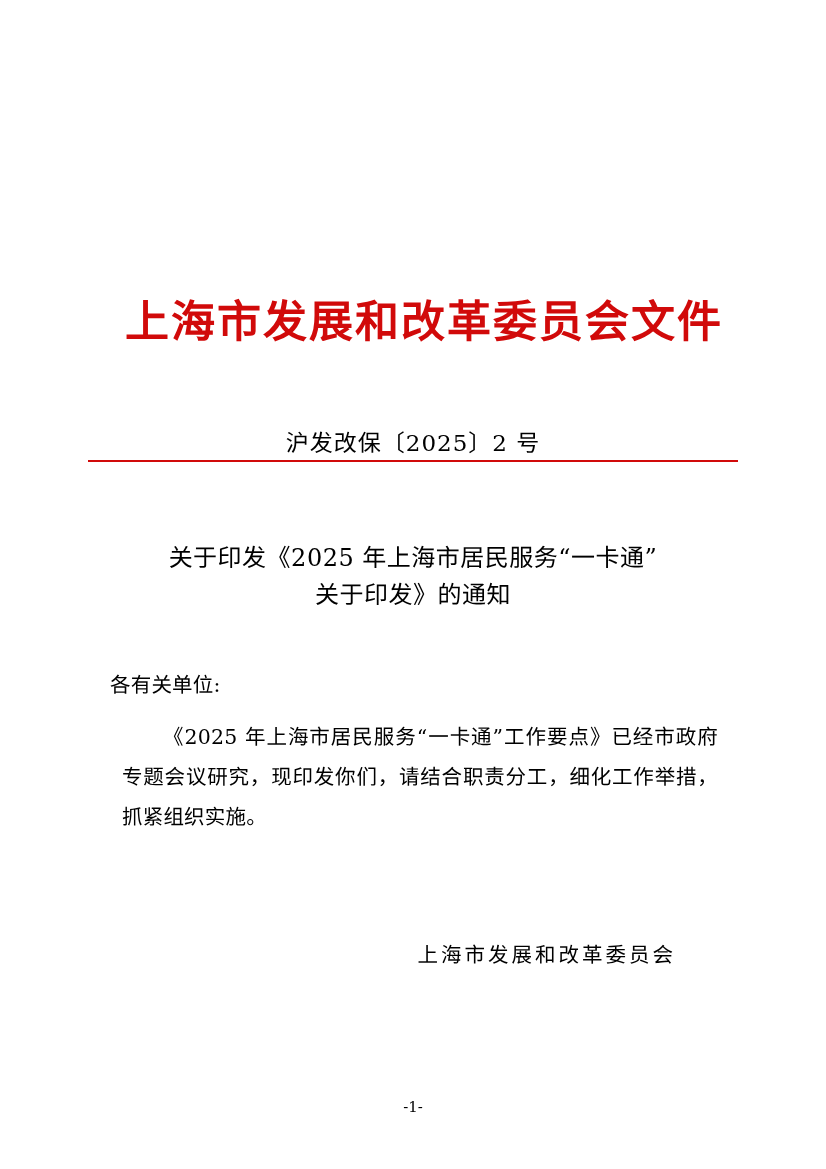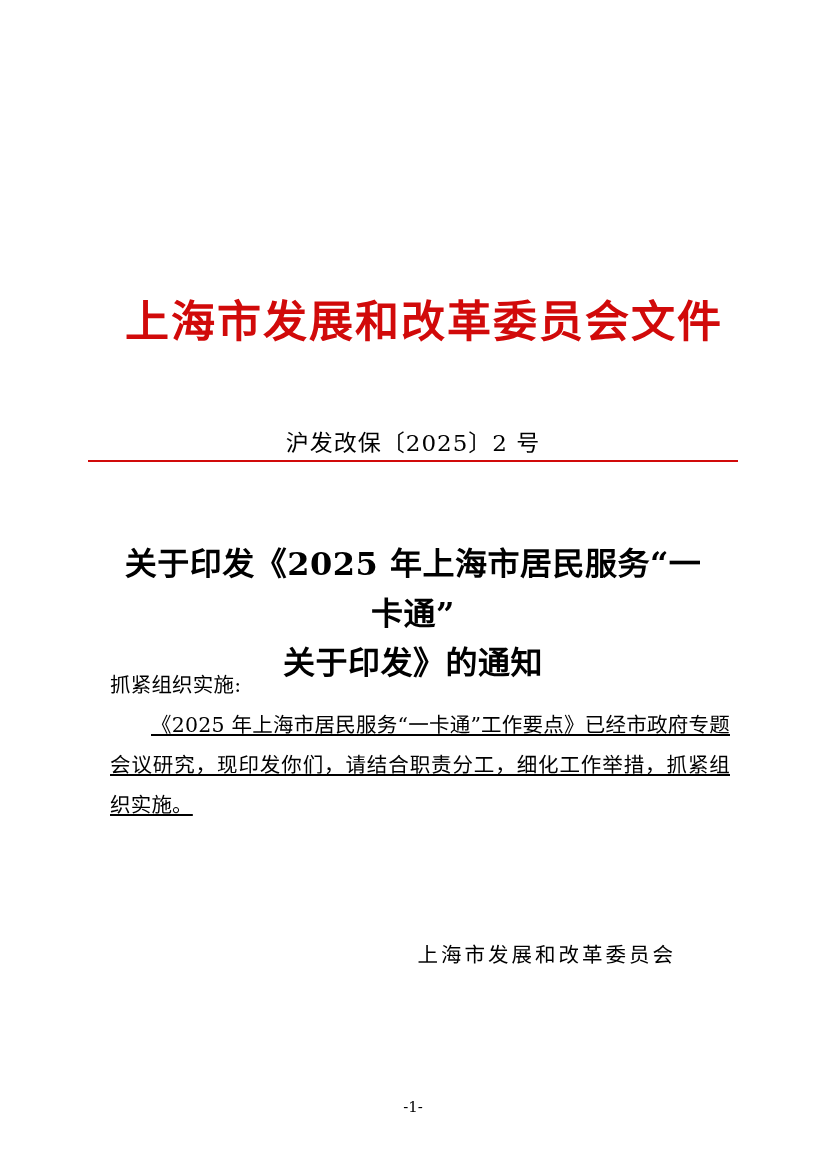--- a/index.html
+++ b/index.html
@@ -58,43 +58,42 @@
     height: 2px;
     background: #d10a0a;
   }
   
   .doc-title {
     position: absolute;
     left: 110px;
     right: 110px;
     top: 540px;
     text-align: center;
-    font-size: 32px;
-    font-weight: bold;
+    font-size: 24px;
+    font-weight: normal;
     line-height: 1.55;
     letter-spacing: 0.5px;
   }
   
   .body-block {
     position: absolute;
     left: 110px;
     right: 96px;
     top: 666px;
     font-size: 20.5px;
     line-height: 1.95;
     letter-spacing: 0.2px;
     text-align: justify;
   }
   .salutation {
     margin: 0 0 0 0;
   }
   .para {
-    margin: 0;
+    margin: 12px;
     text-indent: 2em;
-    text-decoration: underline;
   }
   
   .signature {
     position: absolute;
     right: 150px;
     top: 935px;
     text-align: left;
     font-size: 20.5px;
     line-height: 2.0;
     letter-spacing: 3px;
@@ -123,21 +122,21 @@
   <div class="doc-number">沪发改保〔2025〕2 号</div>
 
   <div class="red-rule"></div>
 
   <div class="doc-title">
     <div>关于印发《2025 年上海市居民服务“一卡通”</div>
     <div>关于印发》的通知</div>
   </div>
 
   <div class="body-block">
-    <p class="salutation">抓紧组织实施:</p>
+    <p class="salutation">各有关单位:</p>
     <p class="para">《2025 年上海市居民服务“一卡通”工作要点》已经市政府专题会议研究，现印发你们，请结合职责分工，细化工作举措，抓紧组织实施。</p>
   </div>
 
   <div class="signature">
     <div>上海市发展和改革委员会</div>
   </div>
 
   <div class="page-number">-1-</div>
 
 </div>

